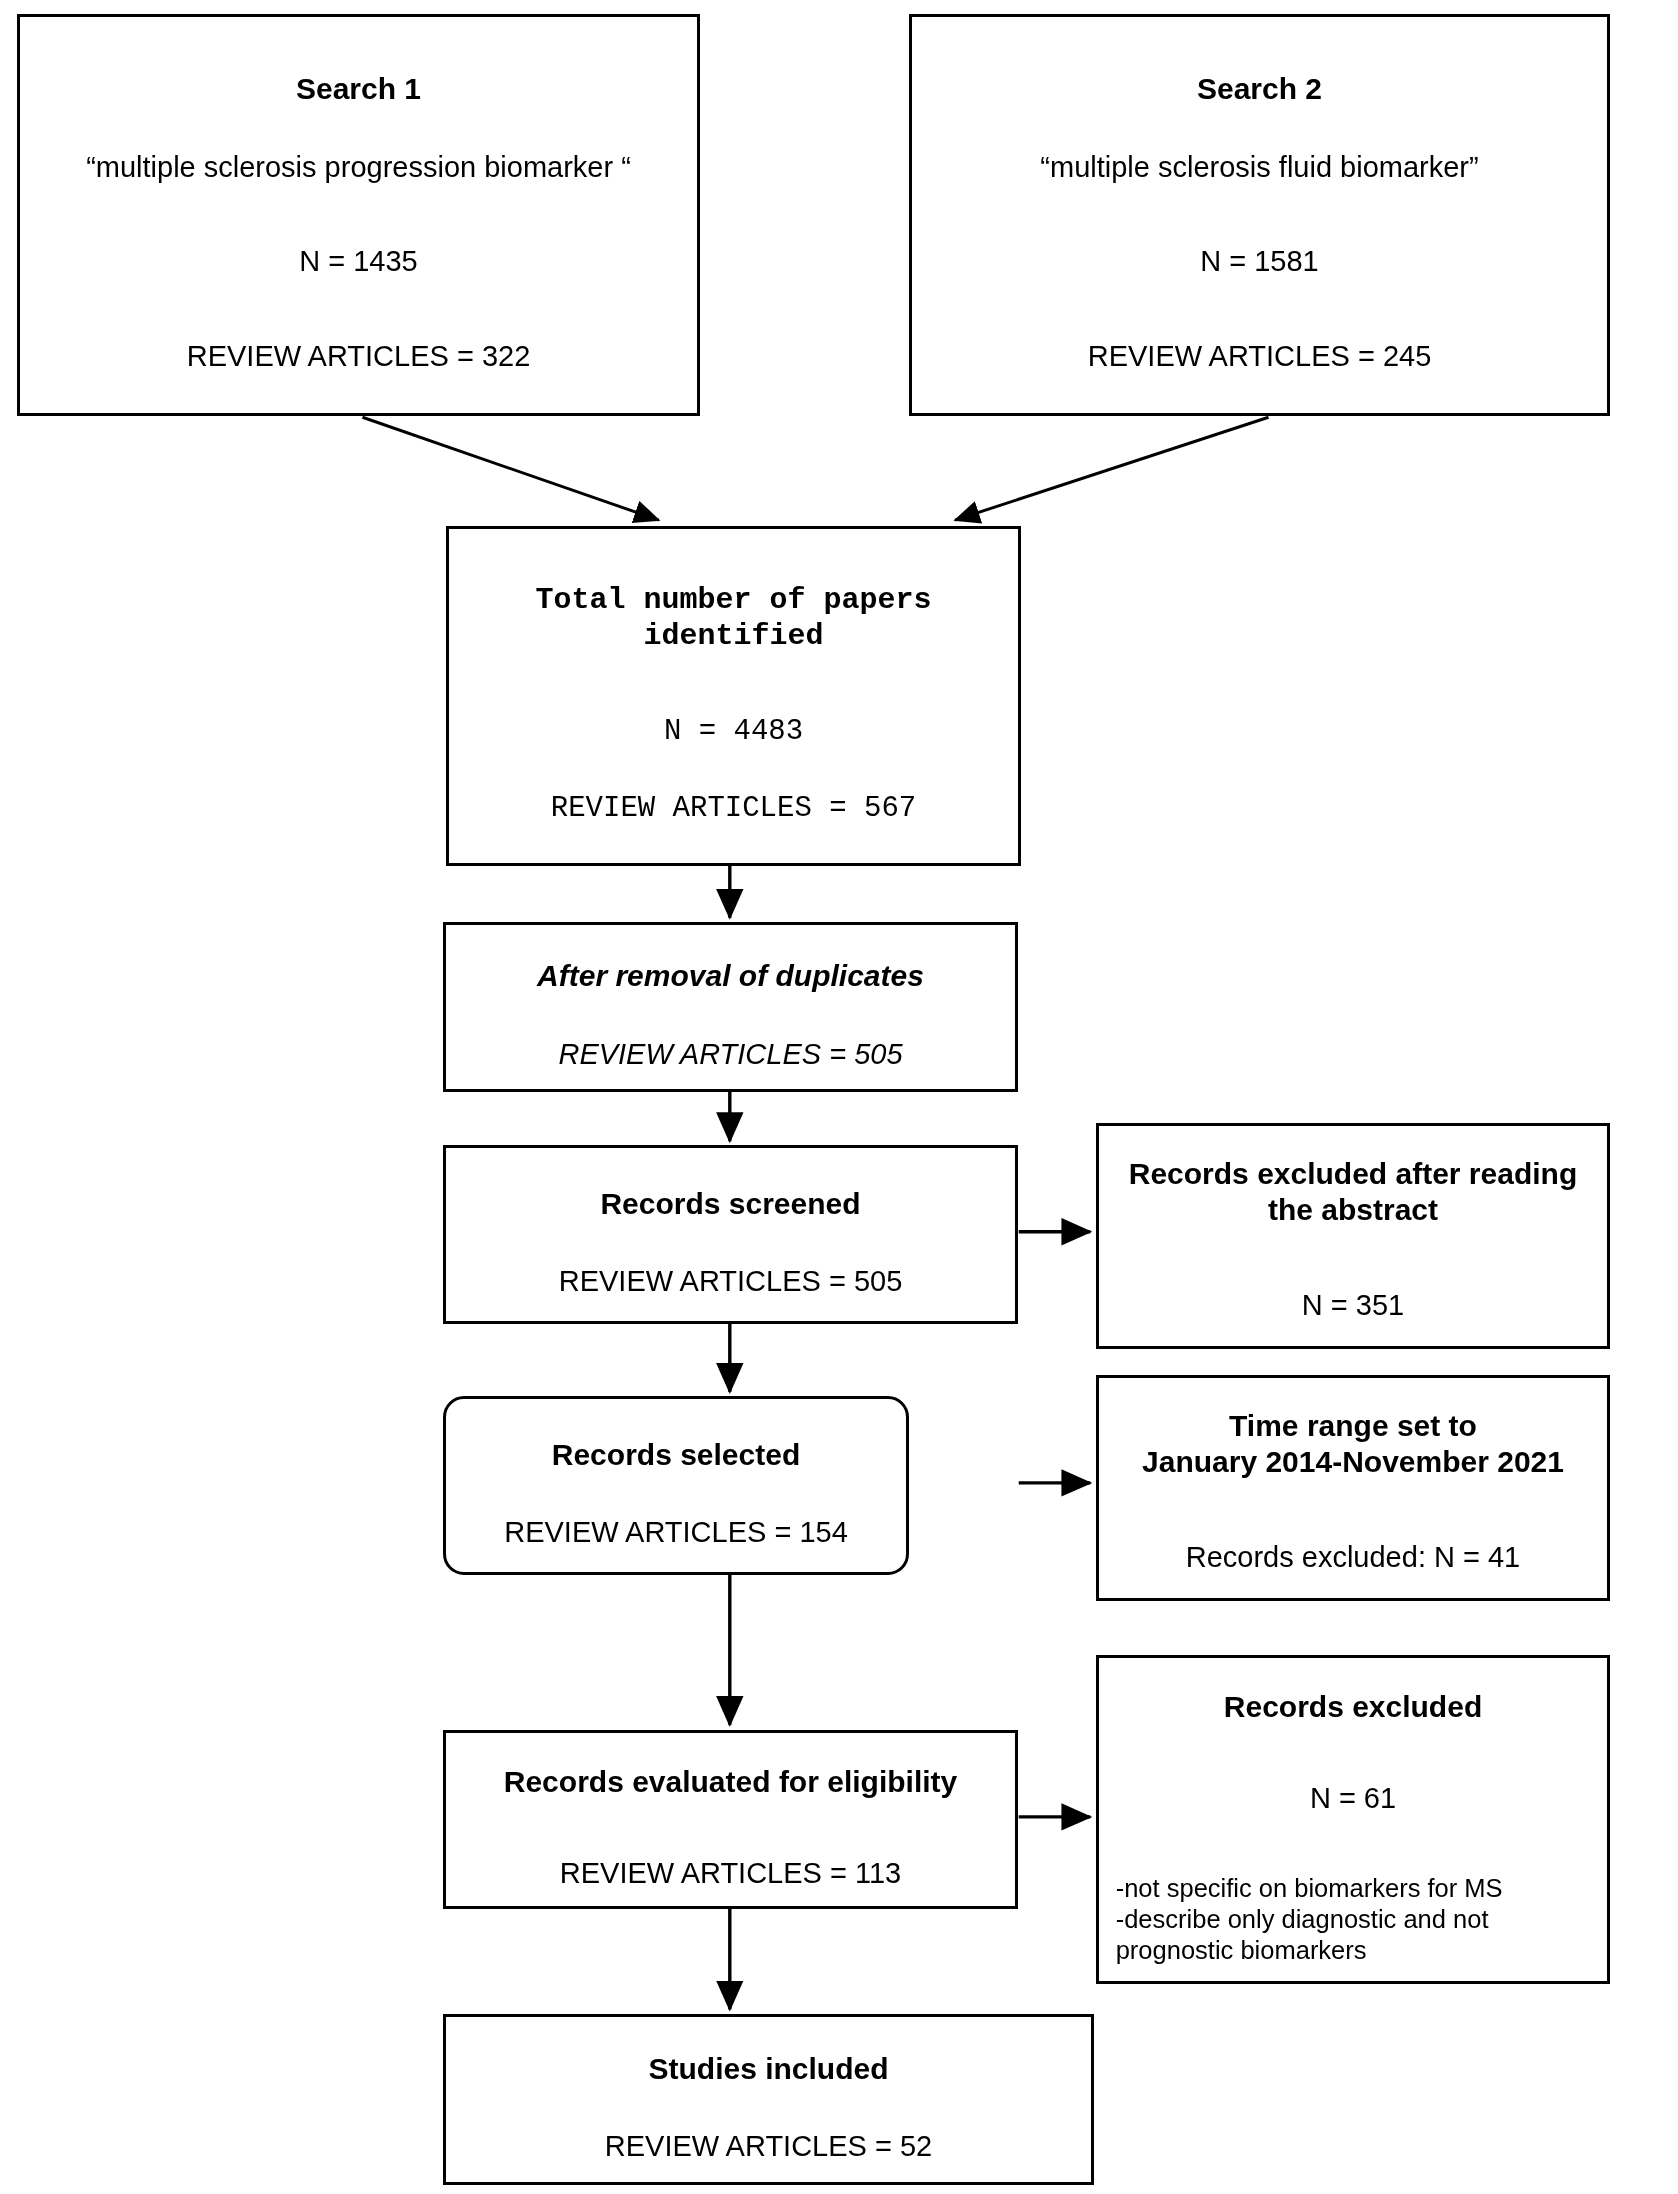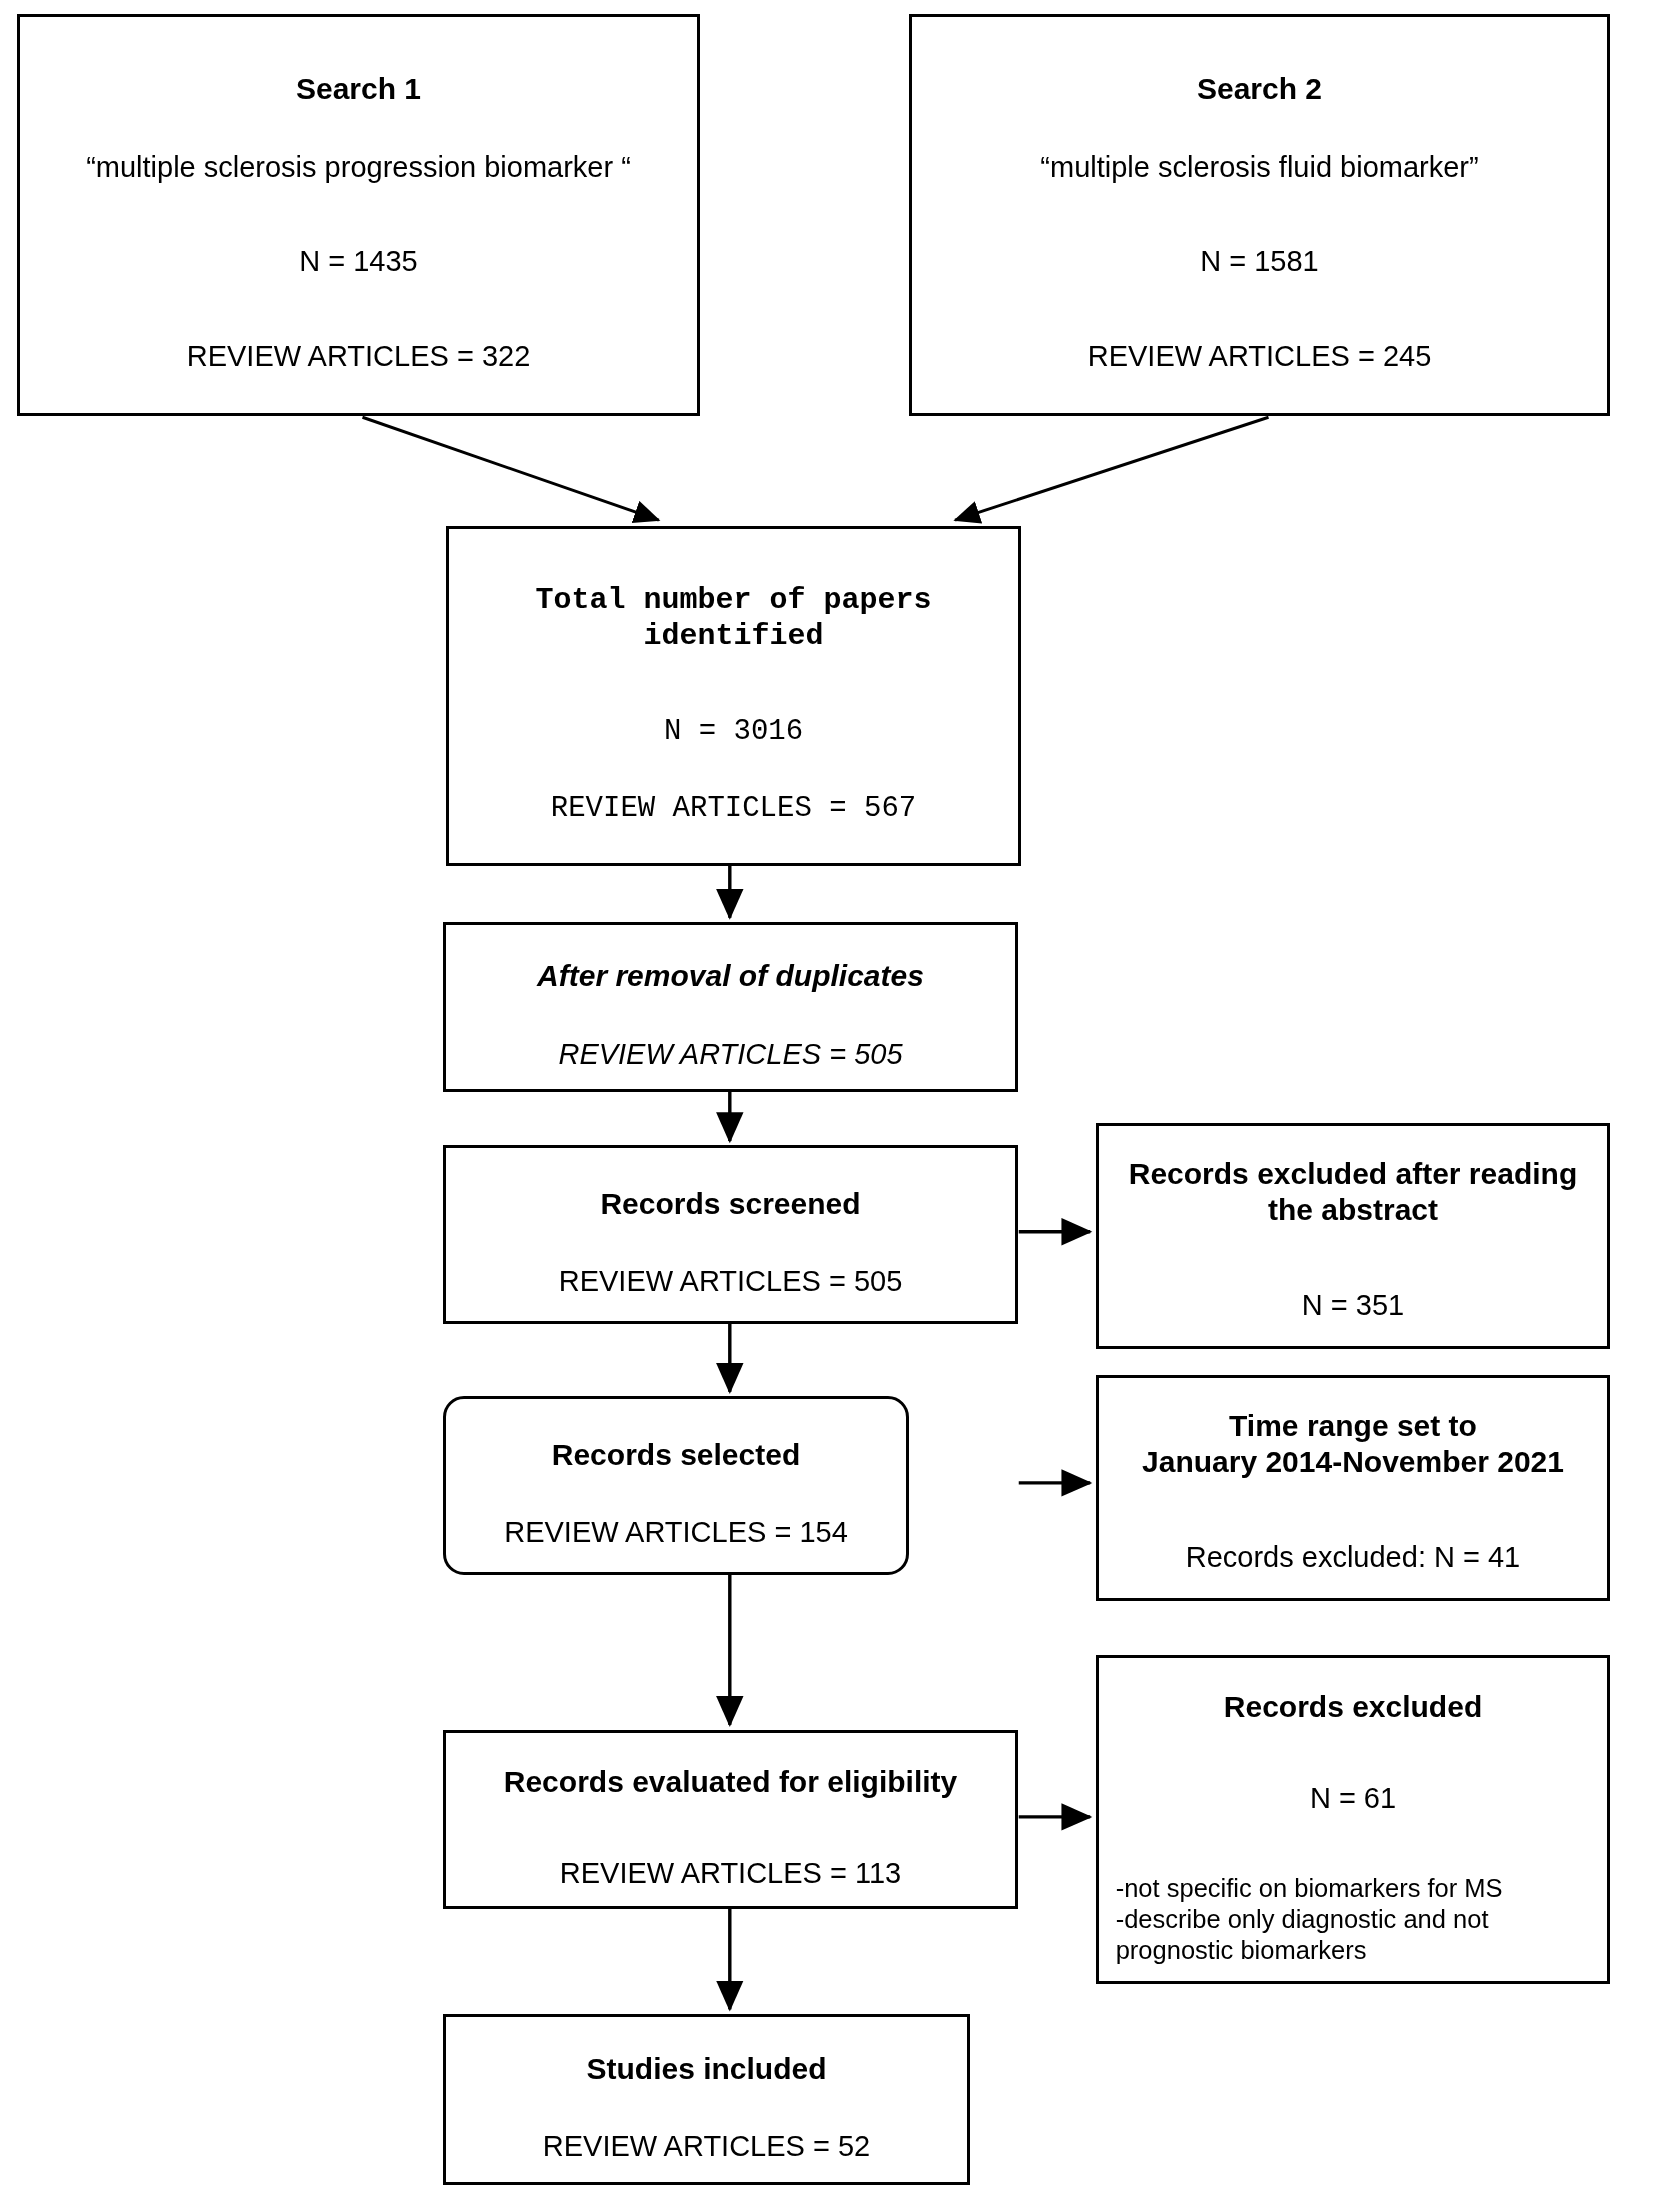--- a/index.html
+++ b/index.html
@@ -111,21 +111,21 @@
     <div class="gap-lg"></div>
     <div class="line val">N = 1581</div>
     <div class="gap-lg"></div>
     <div class="line val">REVIEW ARTICLES = 245</div>
   </div>
 
   <div class="box" style="left:446px; top:526px; width:575px; height:340px; padding:17.6px 19.6px;font-family:Liberation Mono, monospace;">
     <div class="line ttl">Total number of papers
 identified</div>
     <div class="gap-lg"></div>
-    <div class="line val">N = 3016</div>
+    <div class="line val">N = 4483</div>
     <div class="gap-md"></div>
     <div class="line val">REVIEW ARTICLES = 567</div>
   </div>
 
   <div class="box" style="left:443px; top:922px; width:575px; height:170px; padding:14.7px 14.7px;font-style:italic;">
     <div class="line ttl">After removal of duplicates</div>
     <div class="gap-md"></div>
     <div class="line val">REVIEW ARTICLES = 505</div>
   </div>
 
@@ -164,20 +164,20 @@
   <div class="box" style="left:1096px; top:1655px; width:514px; height:329px; padding:14.7px 16.7px; justify-content:flex-start;">
     <div class="line ttl">Records excluded</div>
     <div class="gap-lg"></div>
     <div class="line val">N = 61</div>
     <div class="gap-lg"></div>
     <div class="line small-note">-not specific on biomarkers for MS
 -describe only diagnostic and not
 prognostic biomarkers</div>
   </div>
 
-  <div class="box" style="left:443px; top:2014px; width:527px; height:171px; padding:14.7px 14.7px;">
+  <div class="box" style="left:443px; top:2014px; width:651px; height:171px; padding:14.7px 14.7px;">
     <div class="line ttl">Studies included</div>
     <div class="gap-md"></div>
     <div class="line val">REVIEW ARTICLES = 52</div>
   </div>
 
 </div>
 
 
 </body></html>

